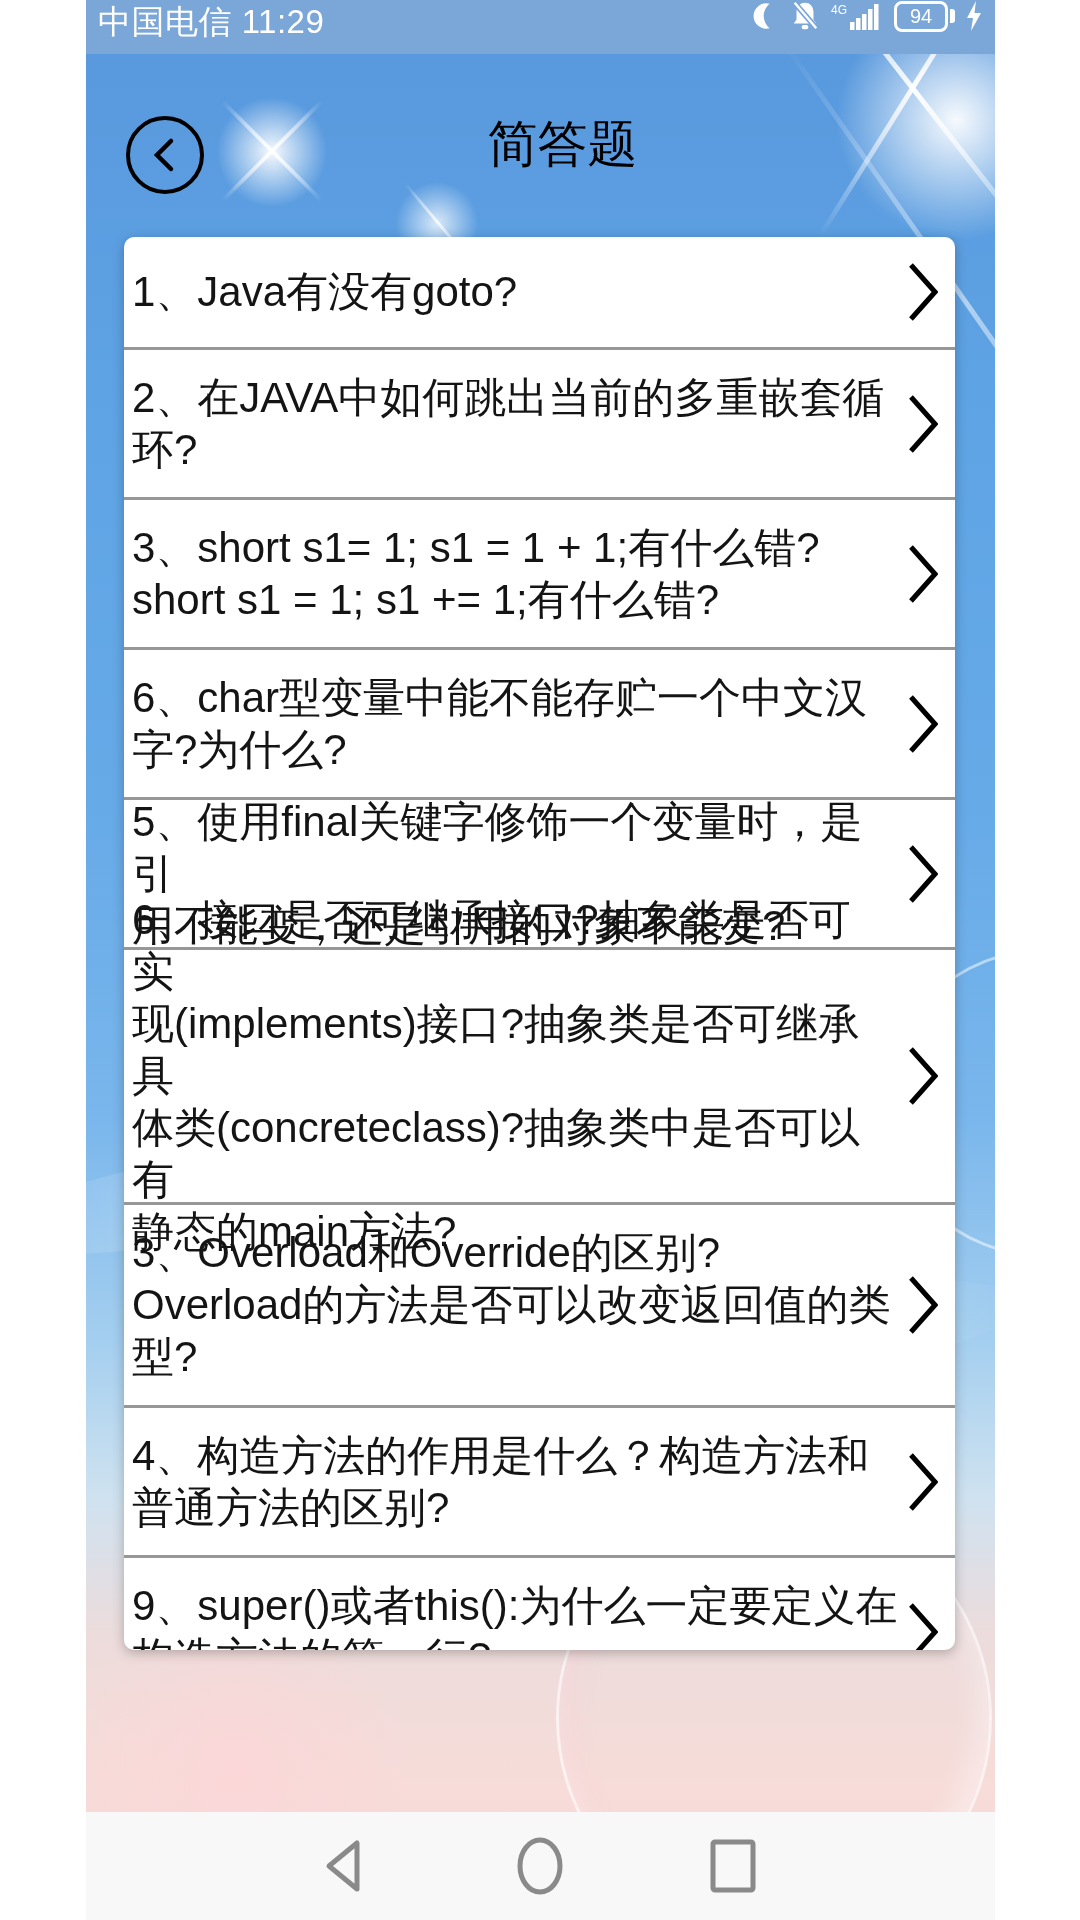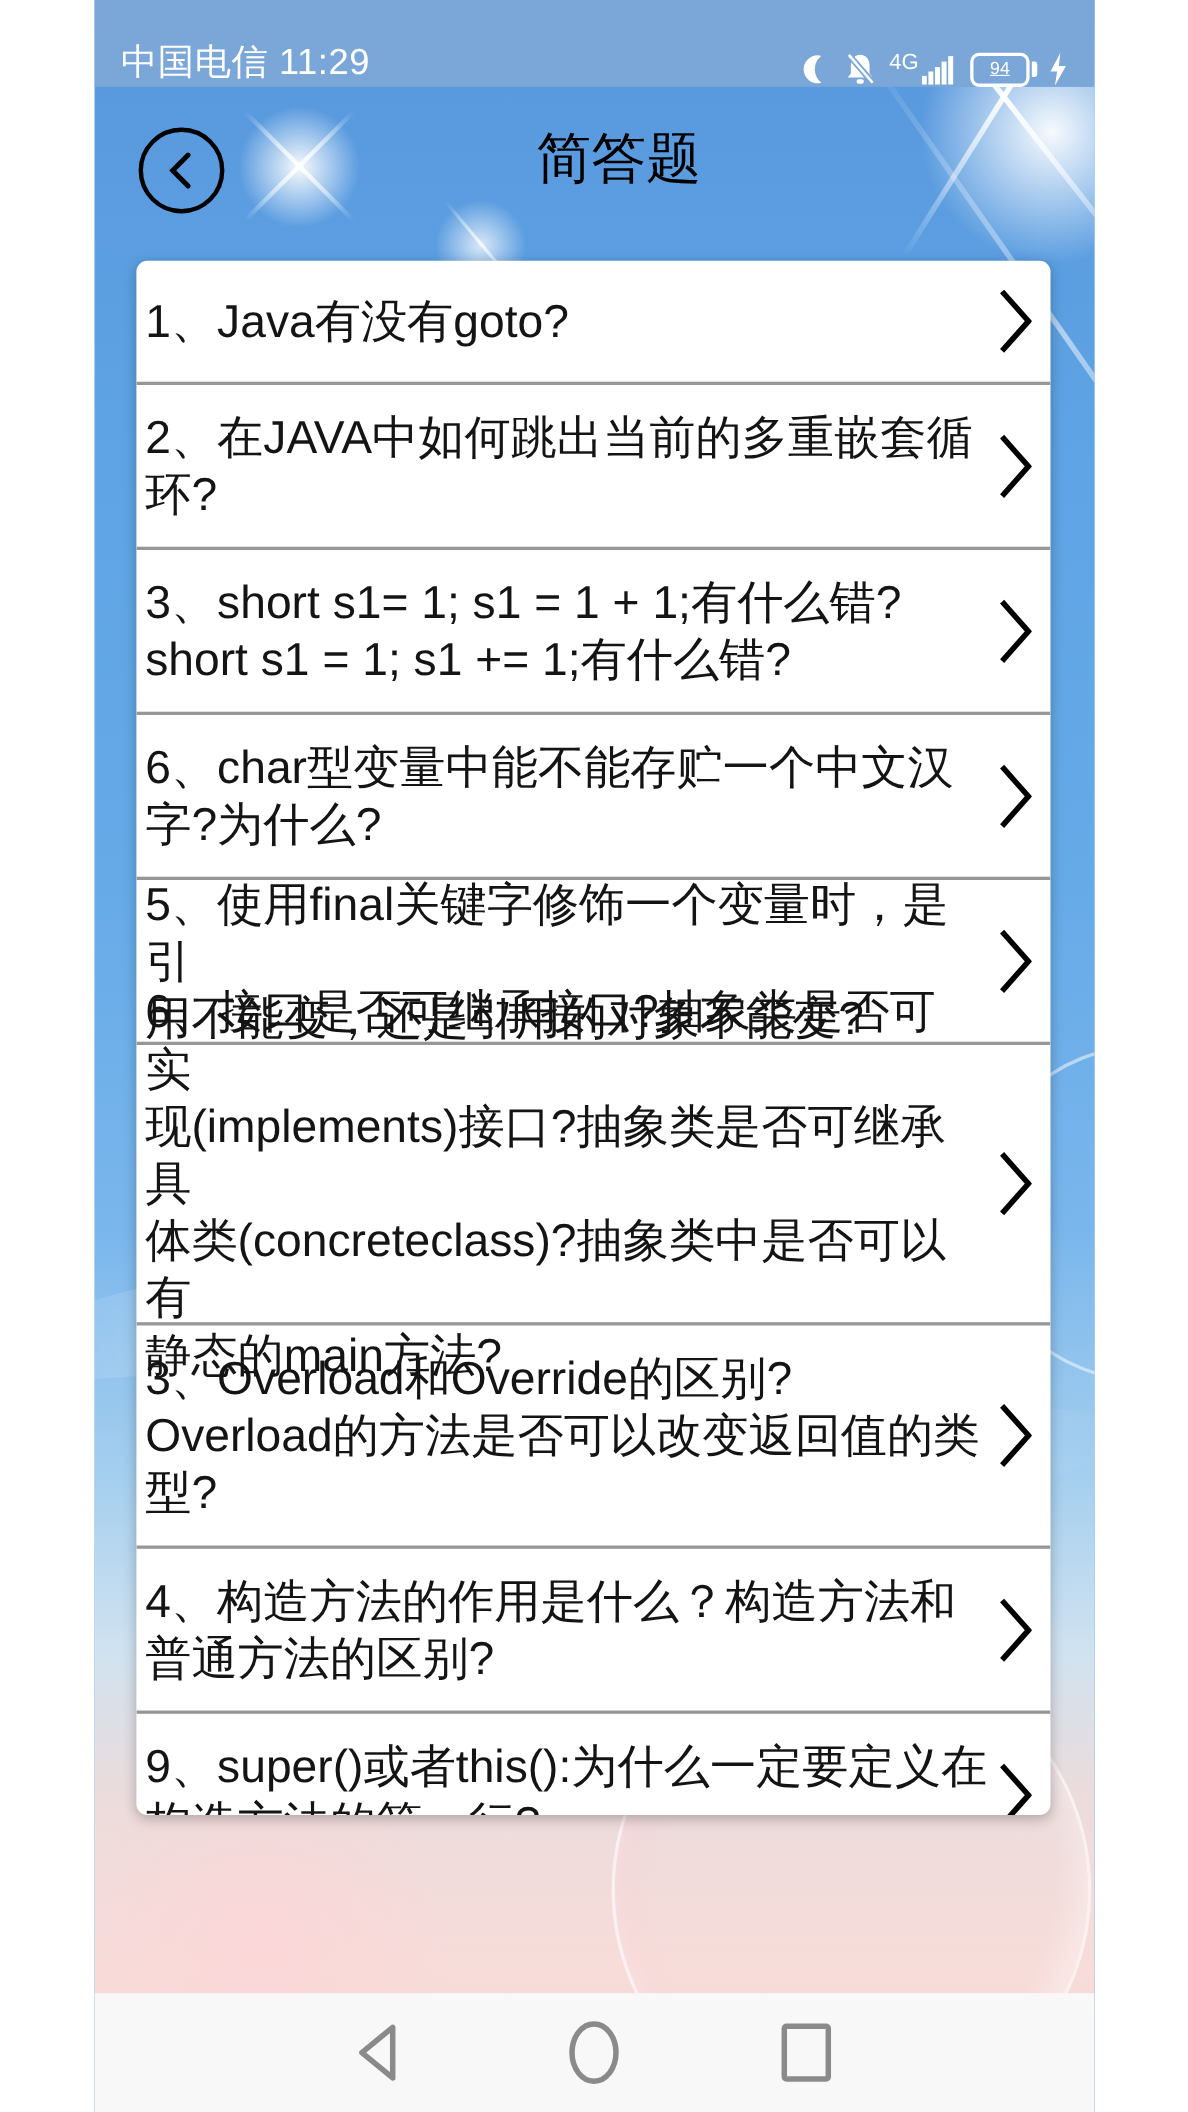--- a/index.html
+++ b/index.html
@@ -11,28 +11,28 @@
     background:linear-gradient(180deg,#5897dc 0%,#5ea3e4 20%,#66aae8 42%,#79b6ec 58%,
       #a5cfef 70%,#cfe2f0 78%,#ecdcdc 85%,#f7dcd9 93%,#f4d6d6 100%);}
   .ray{position:absolute;background:linear-gradient(90deg,rgba(255,255,255,0),rgba(255,255,255,.95),rgba(255,255,255,0));height:5px;border-radius:3px;}
   .glow{position:absolute;border-radius:50%;background:radial-gradient(circle,rgba(255,255,255,.95) 0%,rgba(255,255,255,0) 65%);}
   .cloud{position:absolute;border-radius:50%;background:linear-gradient(100deg,rgba(255,255,255,0),rgba(255,255,255,.55),rgba(255,255,255,0));}
   .bubble{position:absolute;border-radius:50%;border:3px solid rgba(255,255,255,.6);
     box-shadow:inset -10px -14px 28px rgba(255,255,255,.4),inset 12px 10px 22px rgba(255,205,215,.3);}
   .arc{position:absolute;border-radius:50%;border:3px solid rgba(255,255,255,.5);}
 
   
-  .status-bar{position:absolute;left:0;top:0;width:100%;height:79px;background:var(--status_bar_bg,#7ba6d8);
-    display:flex;align-items:flex-end;justify-content:space-between;box-sizing:border-box;padding:0 24px;z-index:30;}
+  .status-bar{position:absolute;left:0;top:0;width:100%;height:54px;background:var(--status_bar_bg,#7ba6d8);
+    display:flex;align-items:flex-start;justify-content:space-between;box-sizing:border-box;padding:0 12px;z-index:30;}
   .sb-left{color:#fff;font-size:33px;letter-spacing:.5px;}
   .sb-right{display:flex;align-items:center;gap:10px;}
   .sb-right svg{display:block;}
   .battery{display:flex;align-items:center;}
   .bat-body{width:54px;height:31px;border:3px solid #fff;border-radius:8px;display:flex;align-items:center;justify-content:center;
-    color:#fff;font-size:16px;box-sizing:border-box;text-decoration:underline;}
+    color:#fff;font-size:20px;box-sizing:border-box;}
   .bat-nub{width:5px;height:14px;background:#fff;border-radius:0 3px 3px 0;margin-left:2px;}
 
   
   .header{position:absolute;left:0;top:63px;width:100%;height:174px;z-index:20;}
   .back-btn{position:absolute;left:40px;top:53px;width:78px;height:78px;border:4px solid #000;border-radius:50%;
     box-sizing:border-box;display:flex;align-items:center;justify-content:center;background:transparent;cursor:pointer;}
   .page-title{position:absolute;top:48px;left:50%;transform:translateX(calc(-50% + 22px));
     font-size:50px;color:#000;white-space:nowrap;}
 
   
@@ -77,21 +77,21 @@
       <svg width="30" height="30" viewBox="0 0 32 32">
         <path d="M22 3 A13.5 13.5 0 1 0 22 29 A16.5 16.5 0 0 1 22 3 Z" fill="#fff"></path>
       </svg>
       <svg width="32" height="32" viewBox="0 0 34 34">
         <path d="M17 3 C11 3 8 8 8 13 L8 21 L5 25 L29 25 L26 21 L26 13 C26 8 23 3 17 3 Z" fill="#fff"></path>
         <rect x="13.5" y="26.5" width="7" height="4.5" rx="2" fill="#fff"></rect>
         <line x1="5" y1="2" x2="30" y2="31" stroke="#7ba6d8" stroke-width="6"></line>
         <line x1="6" y1="3" x2="29" y2="30" stroke="#fff" stroke-width="2.5"></line>
       </svg>
       <div style="display:flex;align-items:flex-end;gap:2px;">
-        <span style="color:#fff;font-size:20px;line-height:16px;align-self:flex-start;margin-right:1px;">4G</span>
+        <span style="color:#fff;font-size:12px;line-height:16px;align-self:flex-start;margin-right:1px;">4G</span>
         <svg width="34" height="28" viewBox="0 0 34 28">
           <rect x="0" y="20" width="4.5" height="8" fill="#fff"></rect>
           <rect x="6" y="16" width="4.5" height="12" fill="#fff"></rect>
           <rect x="12" y="12" width="4.5" height="16" fill="#fff"></rect>
           <rect x="18" y="7" width="4.5" height="21" fill="#fff"></rect>
           <rect x="24" y="2" width="4.5" height="26" fill="#fff"></rect>
         </svg>
       </div>
       <div class="battery">
         <div class="bat-body">

